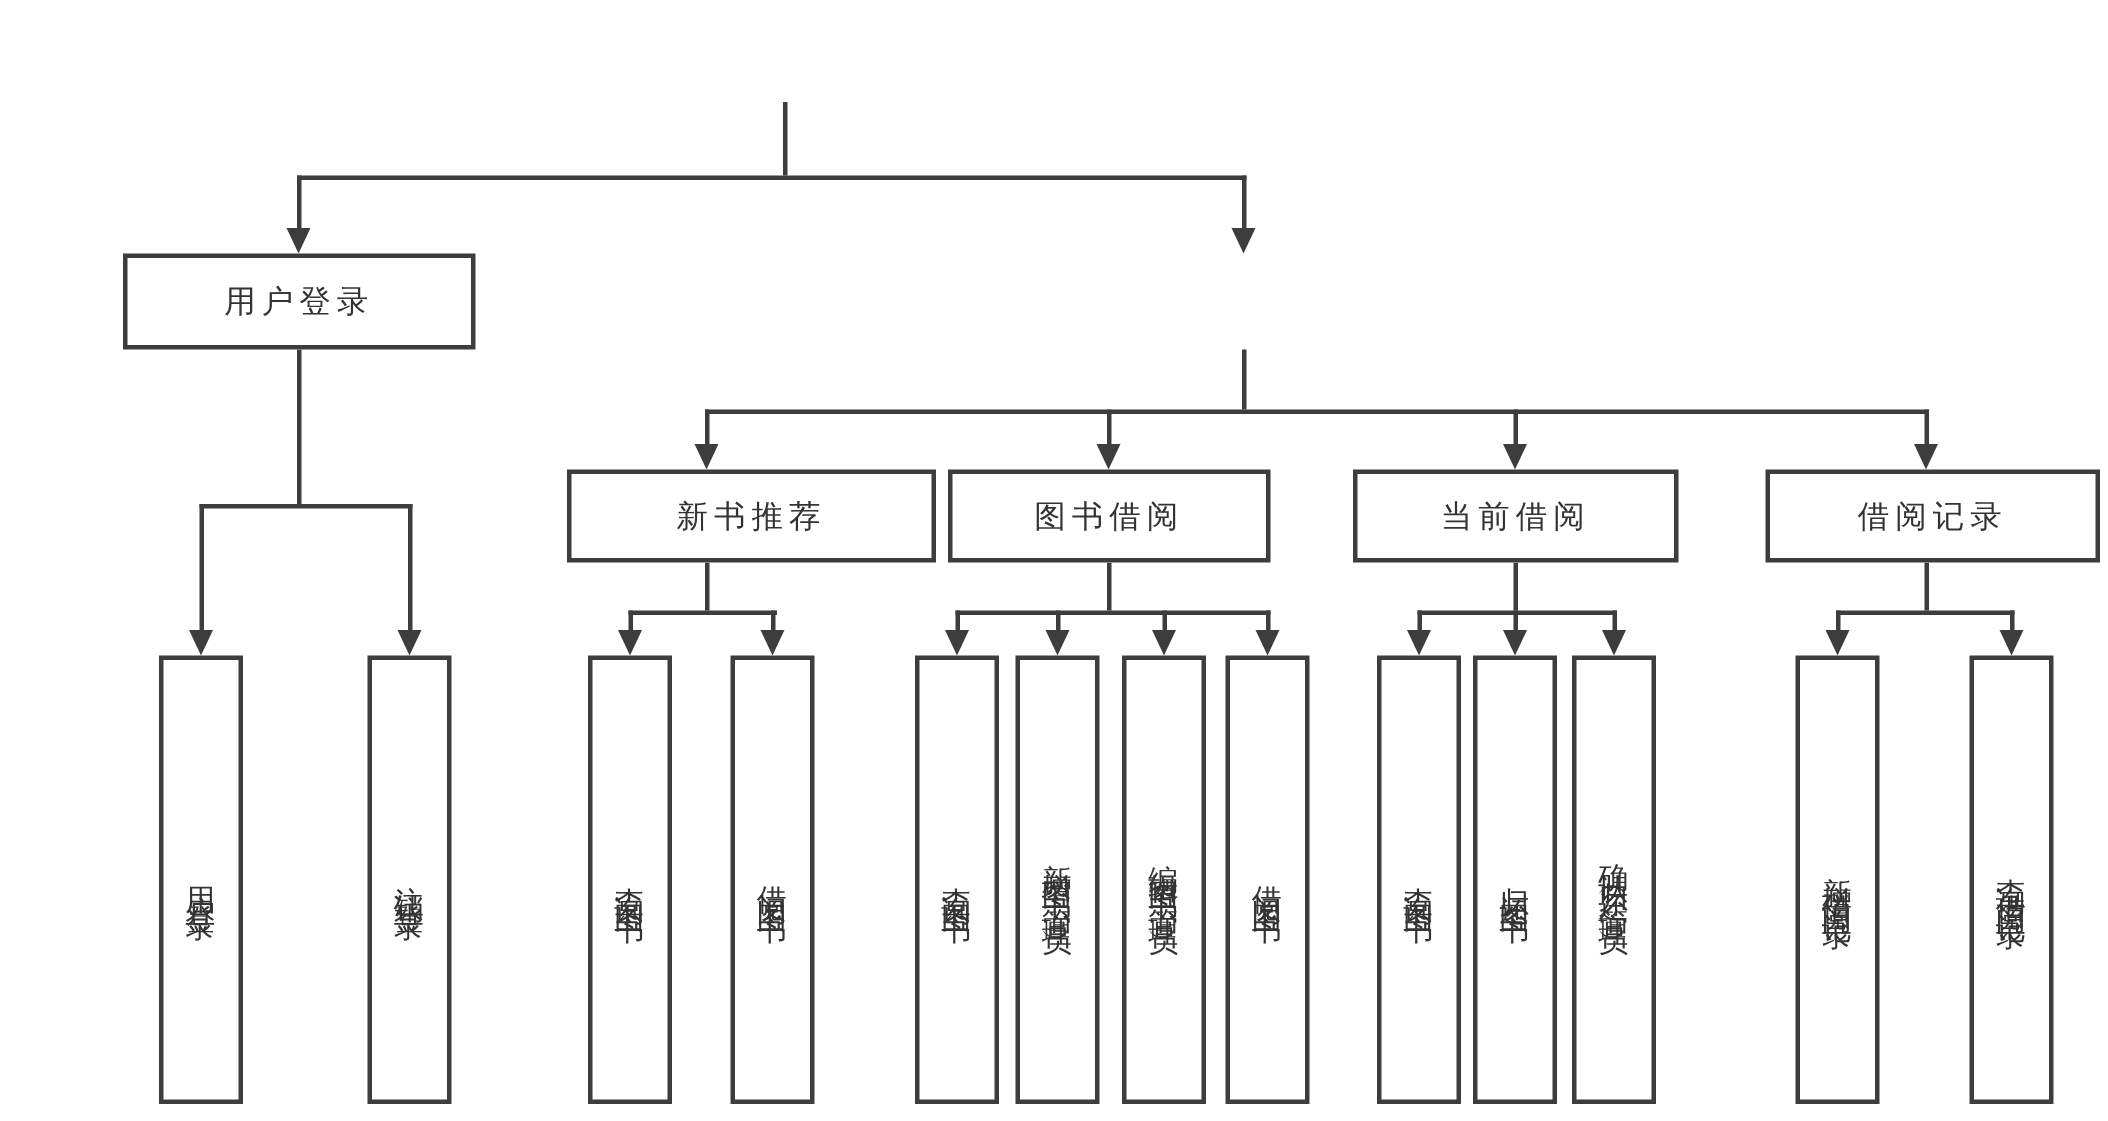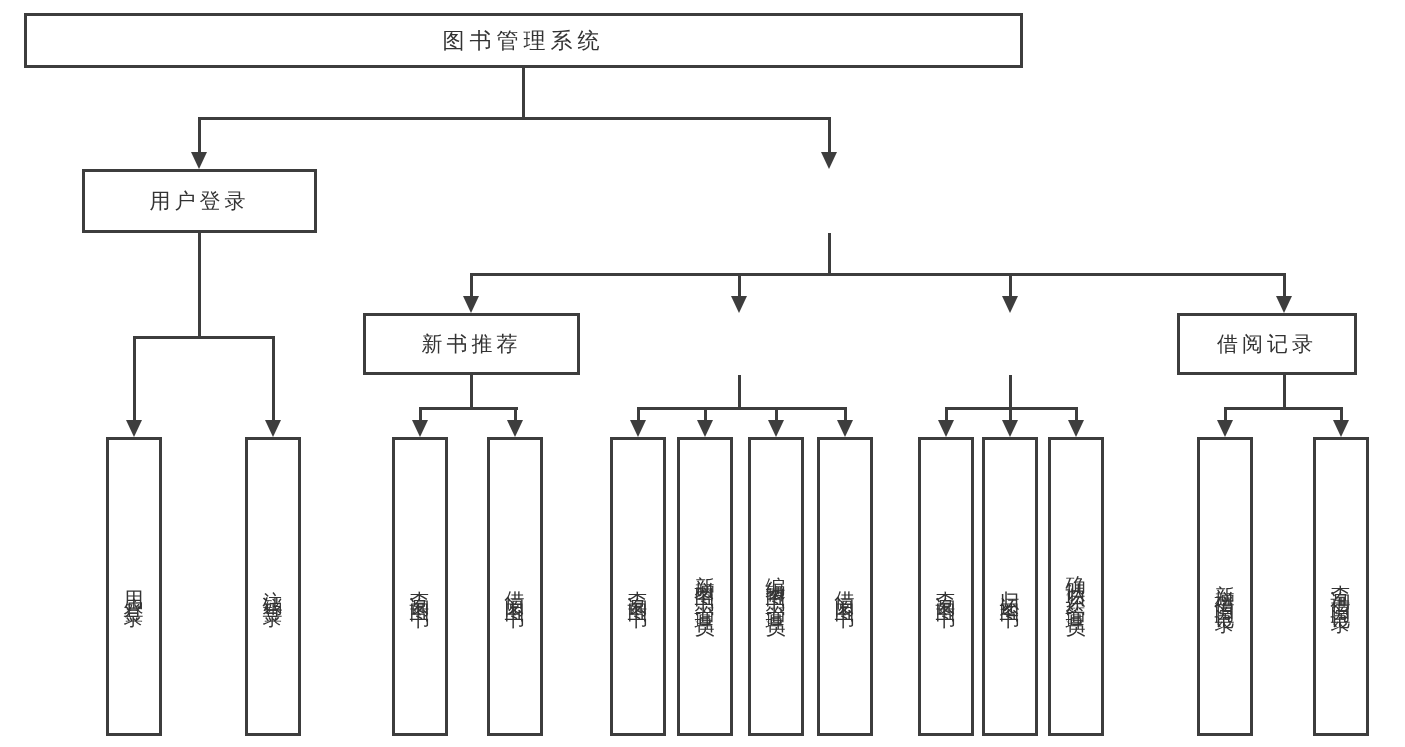--- a/index.html
+++ b/index.html
@@ -35,30 +35,31 @@
     font-size:18px;color:#8f8f8f;letter-spacing:1px;
     z-index:3;white-space:nowrap;
     text-shadow:1px 1px 0 #ffffff,-1px -1px 0 #ffffff;
   }
 </style>
 </head>
 <body>
 
 <div class="canvas">
 
-  <div class="node h1" style="left:24px;top:13px;width:999px;height:55px">图书管理系统</div>
 
   <div class="node h2" style="left:82px;top:169px;width:235px;height:64px">用户登录</div>
 
 
-  <div class="node h2" style="left:363px;top:313px;width:217px;height:62px">新书推荐</div>
+  <div class="node h2" style="left:378px;top:313px;width:246px;height:62px">新书推荐</div>
 
+  <div class="node h2" style="left:632px;top:313px;width:215px;height:62px">图书借阅</div>
 
+  <div class="node h2" style="left:902px;top:313px;width:217px;height:62px">当前借阅</div>
 
-  <div class="node h2" style="left:1177px;top:313px;width:180px;height:62px">借阅记录</div>
+  <div class="node h2" style="left:1177px;top:313px;width:223px;height:62px">借阅记录</div>
 
   <div class="node leaf" style="left:106px;top:437px;width:56px;height:299px">用户登录</div>
 
   <div class="node leaf" style="left:245px;top:437px;width:56px;height:299px">注销登录</div>
 
   <div class="node leaf" style="left:392px;top:437px;width:56px;height:299px">查询图书</div>
 
   <div class="node leaf" style="left:487px;top:437px;width:56px;height:299px">借阅图书</div>
 
   <div class="node leaf" style="left:610px;top:437px;width:56px;height:299px">查询图书</div>

